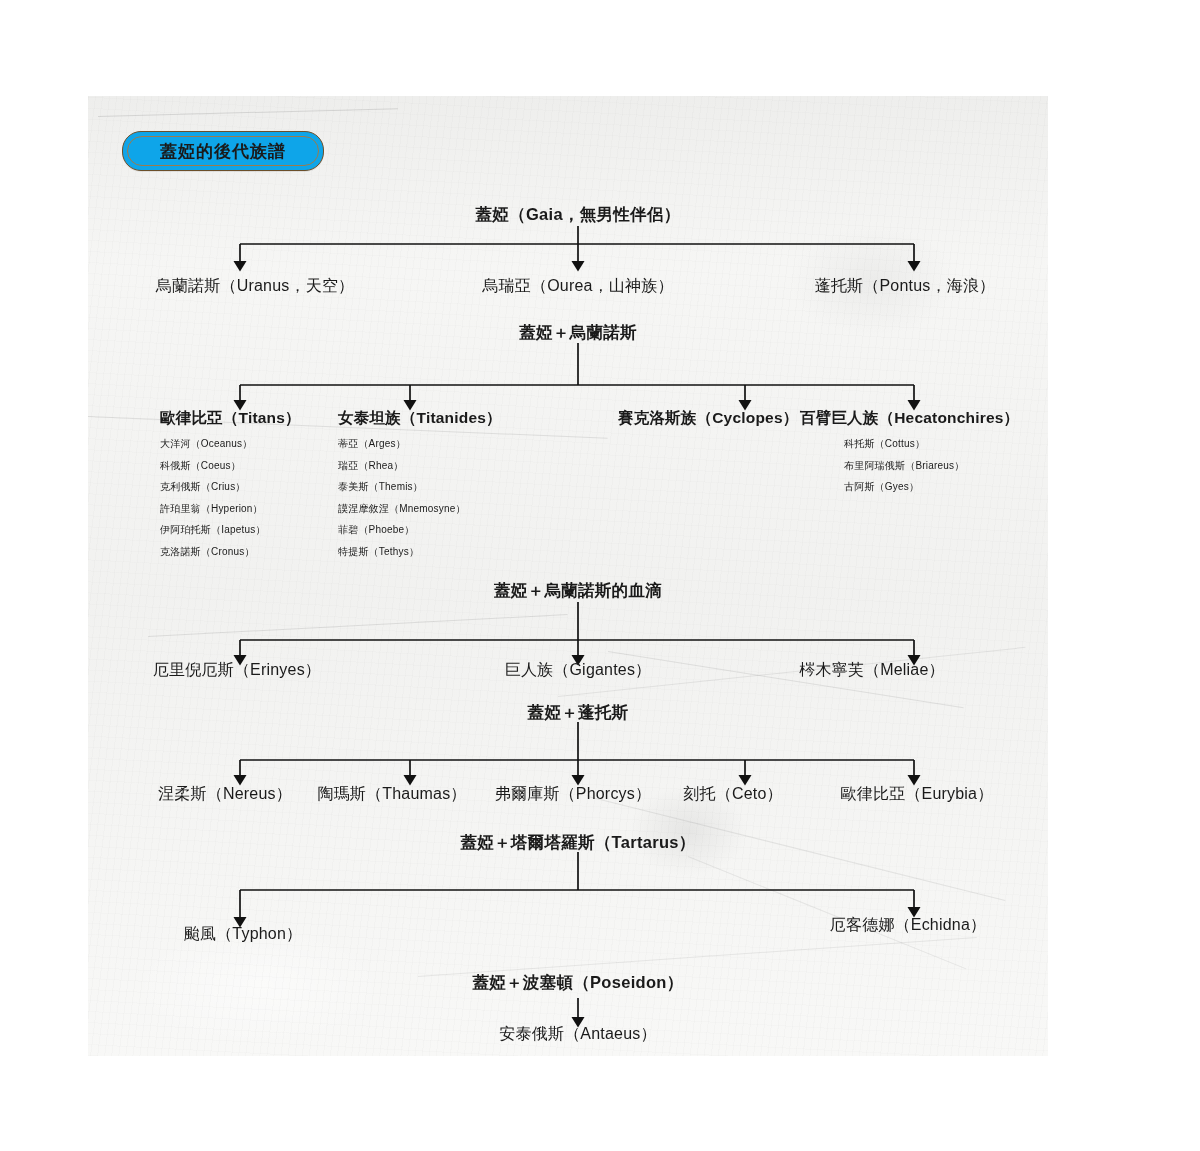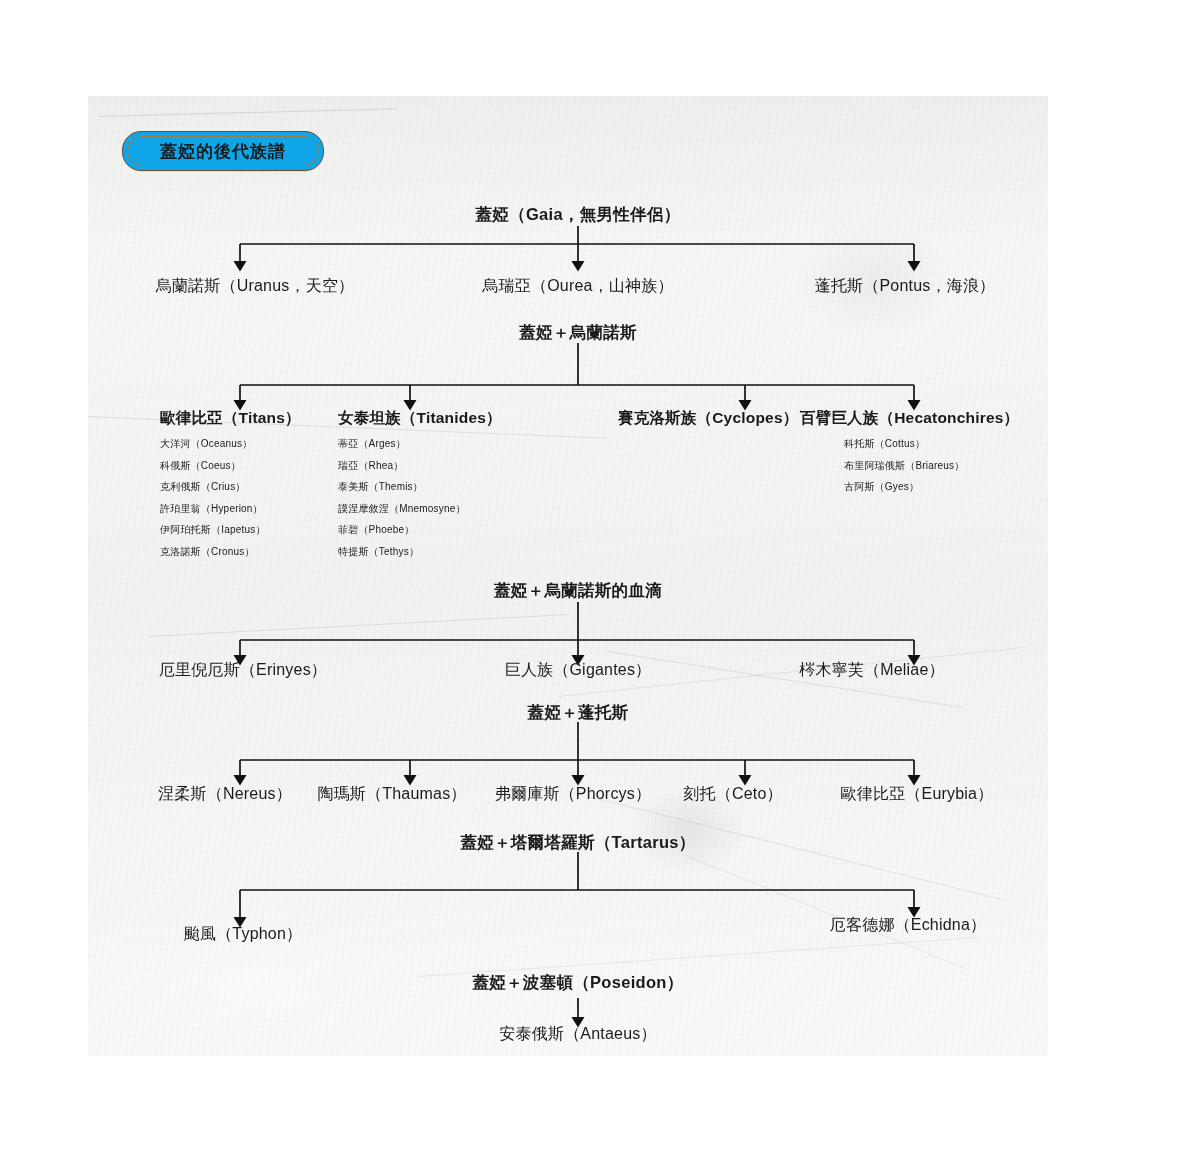--- a/index.html
+++ b/index.html
@@ -222,21 +222,21 @@
 
   <div class="node grouphead" style="left:800px; top:410px;">百臂巨人族（Hecatonchires）</div>
   <div class="grouplist" style="left:800px; top:433px;margin-left:44px;">
     <div>科托斯（Cottus）</div>
     <div>布里阿瑞俄斯（Briareus）</div>
     <div>古阿斯（Gyes）</div>
   </div>
 
   <div class="node union ctr" style="left:578px; top:582px;">蓋婭＋烏蘭諾斯的血滴</div>
 
-  <div class="node child ctr" style="left:243px; top:662px;">厄里倪厄斯（Erinyes）</div>
+  <div class="node child ctr" style="left:237px; top:662px;">厄里倪厄斯（Erinyes）</div>
   <div class="node child ctr" style="left:578px; top:662px;">巨人族（Gigantes）</div>
   <div class="node child ctr" style="left:872px; top:662px;">梣木寧芙（Meliae）</div>
 
   <div class="node union ctr" style="left:578px; top:704px;">蓋婭＋蓬托斯</div>
 
   <div class="node child ctr" style="left:225px; top:786px;">涅柔斯（Nereus）</div>
   <div class="node child ctr" style="left:392px; top:786px;">陶瑪斯（Thaumas）</div>
   <div class="node child ctr" style="left:573px; top:786px;">弗爾庫斯（Phorcys）</div>
   <div class="node child ctr" style="left:733px; top:786px;">刻托（Ceto）</div>
   <div class="node child ctr" style="left:917px; top:786px;">歐律比亞（Eurybia）</div>

